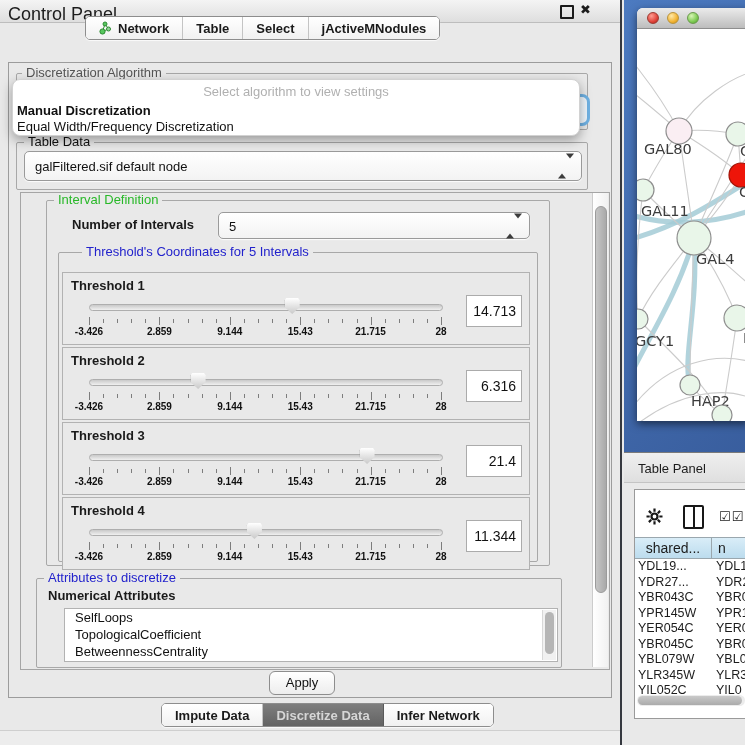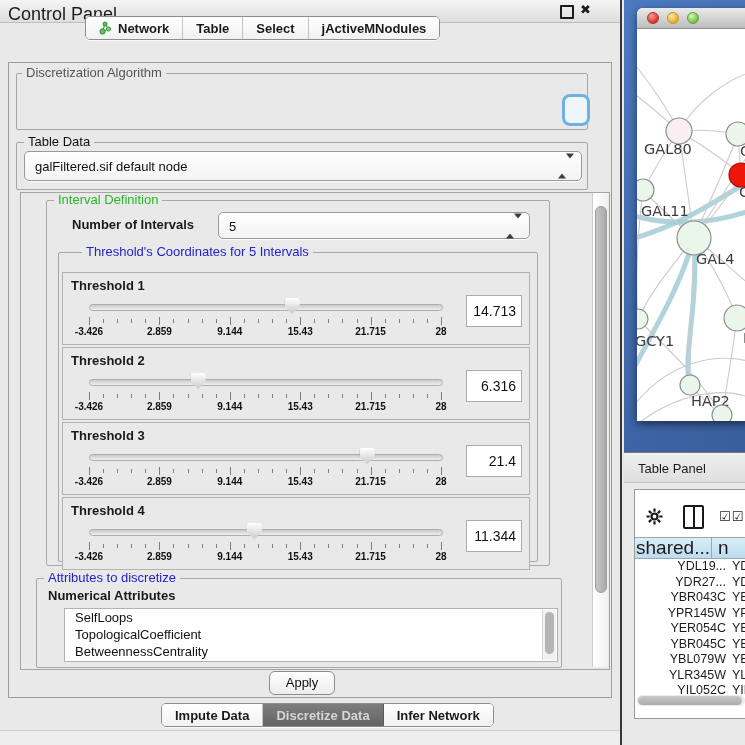--- a/index.html
+++ b/index.html
@@ -102,28 +102,28 @@
   .tp-title{position:absolute;left:2px;top:452px;width:123px;height:31px;background:linear-gradient(#efefef,#dfdfdf);
             border-top:1px solid #7a7a7a;border-bottom:1px solid #c4c4c4;box-sizing:border-box;}
   .tp-title span{position:absolute;left:14px;top:8px;font-size:13px;color:#1c1c1c;}
   .tp-box{position:absolute;left:12px;top:489px;width:113px;height:228px;background:#fff;border:1px solid #9a9a9a;border-right:none;}
   .tp-toolbar{position:relative;height:46px;}
   .gear-wrap{position:absolute;left:11px;top:18px;}
   .colicon{position:absolute;left:48px;top:15px;width:17px;height:20px;border:2px solid #181818;border-radius:2px;}
   .colicon .mid{position:absolute;left:50%;top:0;width:2px;height:100%;background:#181818;transform:translateX(-1px);}
   .checks{position:absolute;left:84px;top:19px;font-size:13px;letter-spacing:1px;color:#222;}
   .tp-header{position:absolute;left:0;top:47px;width:140px;height:22px;display:flex;}
-  .tp-hcell{background:linear-gradient(#d9edf8,#bcdcee);border:1px solid #9aa7ae;border-left:none;font-size:19px;color:#1c1c1c;
+  .tp-hcell{background:linear-gradient(#d9edf8,#bcdcee);border:1px solid #9aa7ae;border-left:none;font-size:14px;color:#1c1c1c;
             display:flex;align-items:center;justify-content:center;box-sizing:border-box;}
   .tp-hcell.c1{width:77px;border-left:none;}
   .tp-hcell.c2{flex:1;justify-content:flex-start;padding-left:6px;}
   #tp-rows{position:absolute;left:0;top:69px;width:140px;height:138px;overflow:hidden;}
   .tp-row{display:flex;height:15.5px;}
   .tp-cell{font-size:12.5px;color:#1c1c1c;white-space:nowrap;overflow:hidden;}
-  .tp-cell.c1{width:72px;padding-left:19px;text-align:right;}
+  .tp-cell.c1{width:72px;padding-left:3px;}
   .tp-cell.c2{flex:1;padding-left:6px;}
   .tp-hscroll{position:absolute;left:2px;top:205px;width:108px;height:11px;background:#ececec;border-radius:6px;z-index:3;}
   .tp-hthumb{position:absolute;left:1px;top:1px;width:104px;height:9px;border-radius:5px;background:linear-gradient(#c9c9c9,#ababab);}
 </style>
 </head>
 <body>
 
 <div id="app">
 
   <div class="abs titlebar">
@@ -158,20 +158,27 @@
         <span>jActiveMNodules</span>
       </div>
     </div>
 
   <div class="abs main-panel"></div>
 
   <div class="abs group algo-group"></div>
   <span class="abs group-label algo-label">Discretization Algorithm</span>
   <div class="abs combo-fragment"></div>
 
+  <div class="abs popup">
+    <div class="prompt">Select algorithm to view settings</div>
+    <div id="algo-options">
+        <div class="option hl">Manual Discretization</div>
+        <div class="option">Equal Width/Frequency Discretization</div>
+      </div>
+  </div>
 
   <div class="abs group tabledata-group"></div>
   <span class="abs group-label tabledata-label">Table Data</span>
   <div class="abs combo td-combo">
     <span class="combo-text">galFiltered.sif default node</span>
     <span class="stepper"><span class="up"></span><span class="down"></span></span>
   </div>
 
   <div class="abs scroll-container"></div>
   <div class="abs v-scrollbar">

